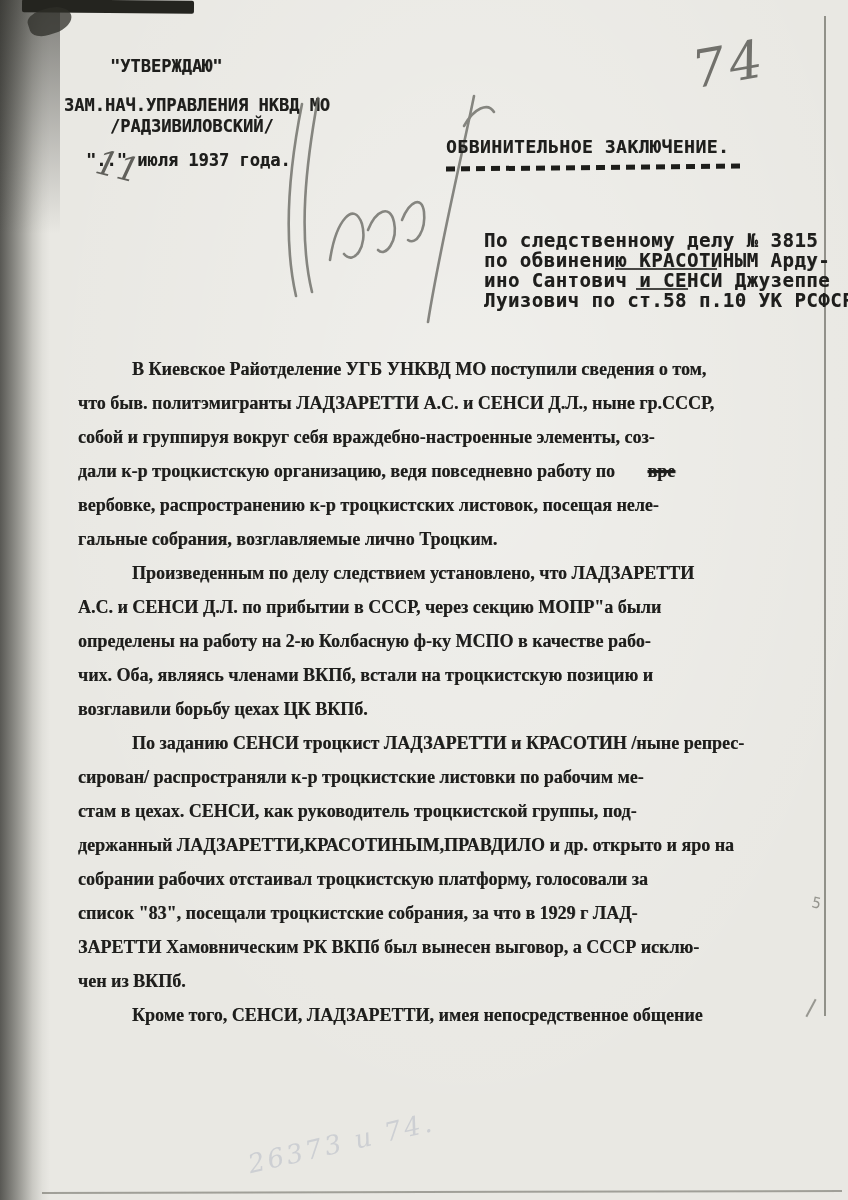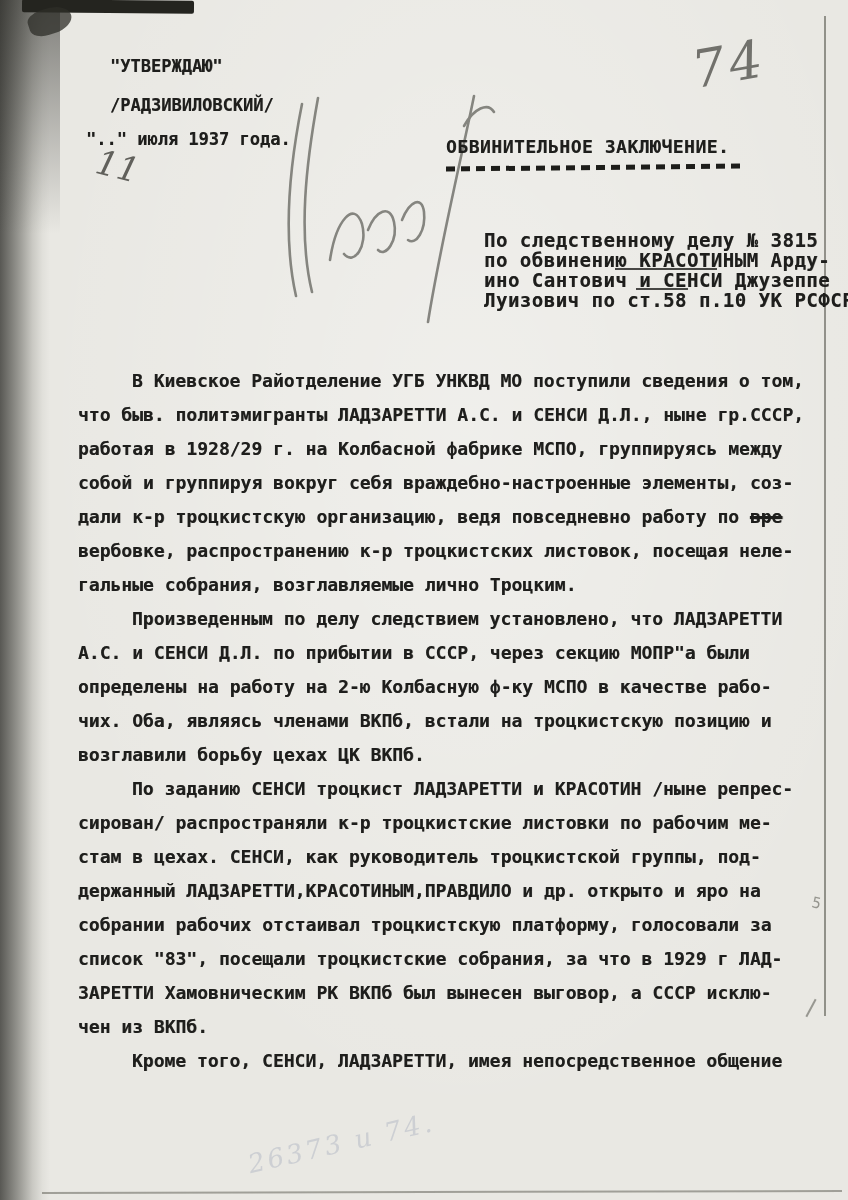--- a/index.html
+++ b/index.html
@@ -35,25 +35,25 @@
   .sig{position:absolute;left:268px;top:84px;}
   
   .doc-title{position:absolute;left:446px;top:136px;font-size:18px;letter-spacing:0.5px;white-space:nowrap;text-align:center;}
   .title-rule{position:absolute;left:446px;top:165px;width:294px;height:5px;transform:rotate(-0.6deg);
     background:repeating-linear-gradient(90deg,#1d1d1a 0 9px,transparent 9px 15px);}
   .case-block{position:absolute;left:484px;top:230px;font-size:19px;letter-spacing:0.5px;line-height:20px;white-space:nowrap;}
   .case-underline{position:absolute;height:2px;background:rgba(30,30,27,0.8);}
   .u-lad{left:131px;top:38px;width:102px;}
   .u-sen{left:152px;top:58px;width:52px;}
   
-  .body-text{position:absolute;left:78px;top:364px;width:754px;}
+  .body-text{position:absolute;left:78px;top:352px;width:754px;font-family:Liberation Serif, serif;}
   .document-line{font-size:18px;line-height:34px;white-space:nowrap;font-weight:700;
     text-shadow:0.3px 0.3px 0.5px rgba(25,25,22,0.55);}
   .document-line.indent{padding-left:54px;}
-  .struck{text-decoration:line-through;text-decoration-thickness:3px;}
+  .struck{text-decoration:line-through;text-decoration-thickness:3px;margin-left:28px;}
   
   .archival-note{position:absolute;left:246px;top:1128px;font-family:"DejaVu Serif","Liberation Serif",serif;
     font-style:italic;font-size:26px;color:rgba(105,120,155,0.22);transform:rotate(-13deg);letter-spacing:3px;}
   .margin-mark{position:absolute;left:812px;top:894px;font-size:15px;color:rgba(80,80,72,0.55);transform:rotate(12deg);}
 </style>
 </head>
 <body>
 
 <div class="page">
 
@@ -62,20 +62,21 @@
   <div class="corner-bar"></div>
   <div class="corner-blob"></div>
   <div class="right-line"></div>
   <div class="right-line-hook"></div>
   <div class="bottom-line"></div>
 
   <div class="pagenum">74</div>
 
   <div class="approval tw">
     <div class="l0">"УТВЕРЖДАЮ"</div>
+    <div class="l1">ЗАМ.НАЧ.УПРАВЛЕНИЯ НКВД МО</div>
     <div class="l3">/РАДЗИВИЛОВСКИЙ/</div>
     <div class="l4">".." июля 1937 года.</div>
   </div>
   <div class="hand-date">11</div>
 
   <svg class="sig" width="260" height="245" viewBox="0 0 260 245">
     <g fill="none" stroke="#63635d" stroke-width="2.6" stroke-linecap="round" opacity="0.75">
       <path d="M34,20 C22,80 14,150 28,212"></path>
       <path d="M50,14 C38,80 30,150 44,208"></path>
       <path d="M62,176 C68,136 86,116 94,140 C100,162 86,182 76,170"></path>
@@ -94,21 +95,20 @@
     <div>по обвинению КРАСОТИНЫМ Арду-</div>
     <div>ино Сантович и СЕНСИ Джузеппе</div>
     <div>Луизович по ст.58 п.10 УК РСФСР</div>
     <div class="case-underline u-lad"></div>
     <div class="case-underline u-sen"></div>
   </div>
 
   <div class="body-text" id="body-text">
       <div class="document-line indent"><span>В Киевское Райотделение УГБ УНКВД МО поступили сведения о том,</span></div>
       <div class="document-line"><span>что быв. политэмигранты ЛАДЗАРЕТТИ А.С. и СЕНСИ Д.Л., ныне гр.СССР,</span></div>
-      <div class="document-line"><span>работая в 1928/29 г. на Колбасной фабрике МСПО, группируясь между</span></div>
       <div class="document-line"><span>собой и группируя вокруг себя враждебно-настроенные элементы, соз-</span></div>
       <div class="document-line"><span>дали к-р троцкистскую организацию, ведя повседневно работу по </span><span class="struck">вре</span></div>
       <div class="document-line"><span>вербовке, распространению к-р троцкистских листовок, посещая неле-</span></div>
       <div class="document-line"><span>гальные собрания, возглавляемые лично Троцким.</span></div>
       <div class="document-line indent"><span>Произведенным по делу следствием установлено, что ЛАДЗАРЕТТИ</span></div>
       <div class="document-line"><span>А.С. и СЕНСИ Д.Л. по прибытии в СССР, через секцию МОПР"а были</span></div>
       <div class="document-line"><span>определены на работу на 2-ю Колбасную ф-ку МСПО в качестве рабо-</span></div>
       <div class="document-line"><span>чих. Оба, являясь членами ВКПб, встали на троцкистскую позицию и</span></div>
       <div class="document-line"><span>возглавили борьбу цехах ЦК ВКПб.</span></div>
       <div class="document-line indent"><span>По заданию СЕНСИ троцкист ЛАДЗАРЕТТИ и КРАСОТИН /ныне репрес-</span></div>

